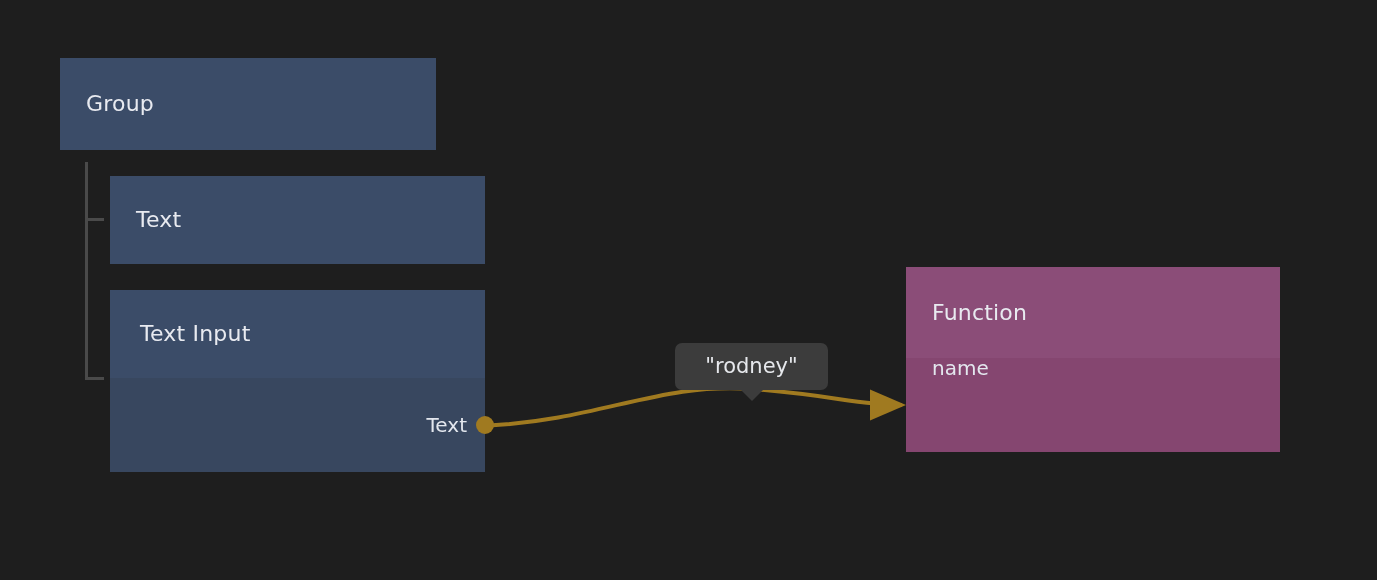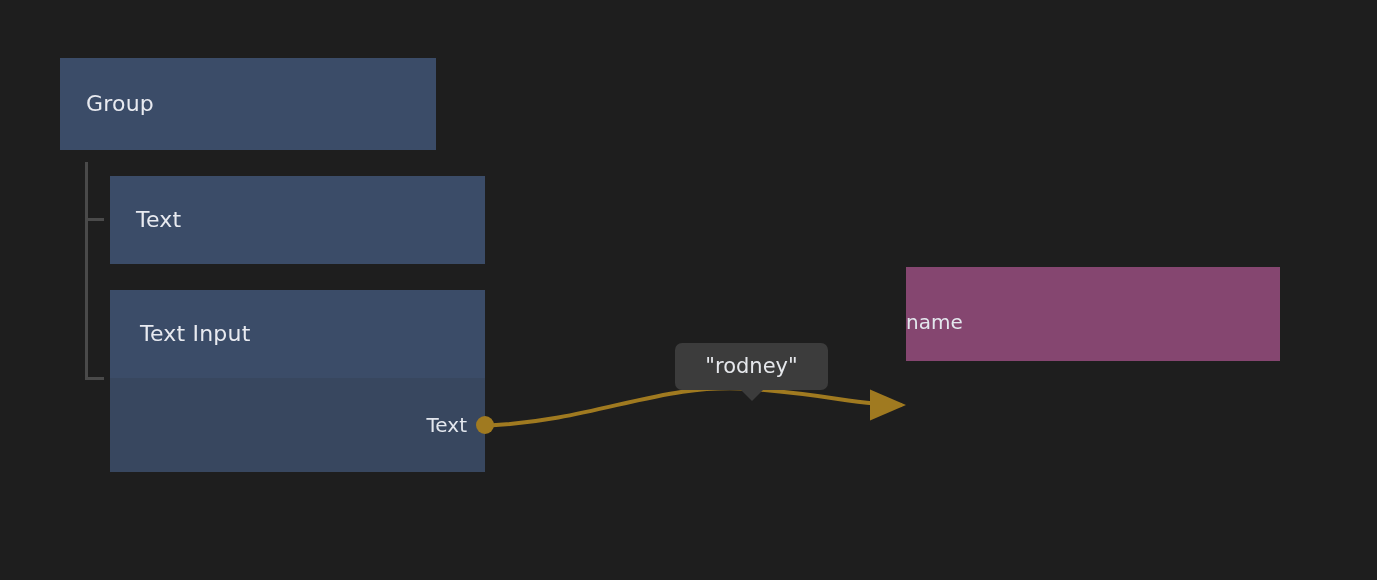--- a/index.html
+++ b/index.html
@@ -142,24 +142,25 @@
     background: #8b4d78;
     padding-left: 26px;
   }
   #node-function .node-body {
     height: 94px;
     background: #854670;
   }
   .port-row-in {
     position: absolute;
     left: 0;
-    top: 8px;
-    height: 94px;
-    display: flex;
-    align-items: center;
+    top: 0;
+    height: 94px;
+    display: flex;
+    align-items: flex-start;
+    padding-left: 26px;
   }
 
   
   #tree-lines {
     position: absolute;
     left: 0;
     top: 0;
     width: 1377px;
     height: 580px;
     pointer-events: none;
@@ -237,20 +238,23 @@
     </div>
     <div class="node-body">
       <div class="port-row-out">
         <span class="port-label">Text</span>
       </div>
       <span class="port-dot" id="port-out-text"></span>
     </div>
   </div>
 
   <div class="node" id="node-function">
+    <div class="node-header">
+      <span class="node-title">Function</span>
+    </div>
     <div class="node-body">
       <div class="port-row-in">
         <span class="port-label">name</span>
       </div>
     </div>
   </div>
 
   <div id="value-tooltip">
     <span class="tooltip-text">"rodney"</span>
     <span class="tooltip-tail"></span>

